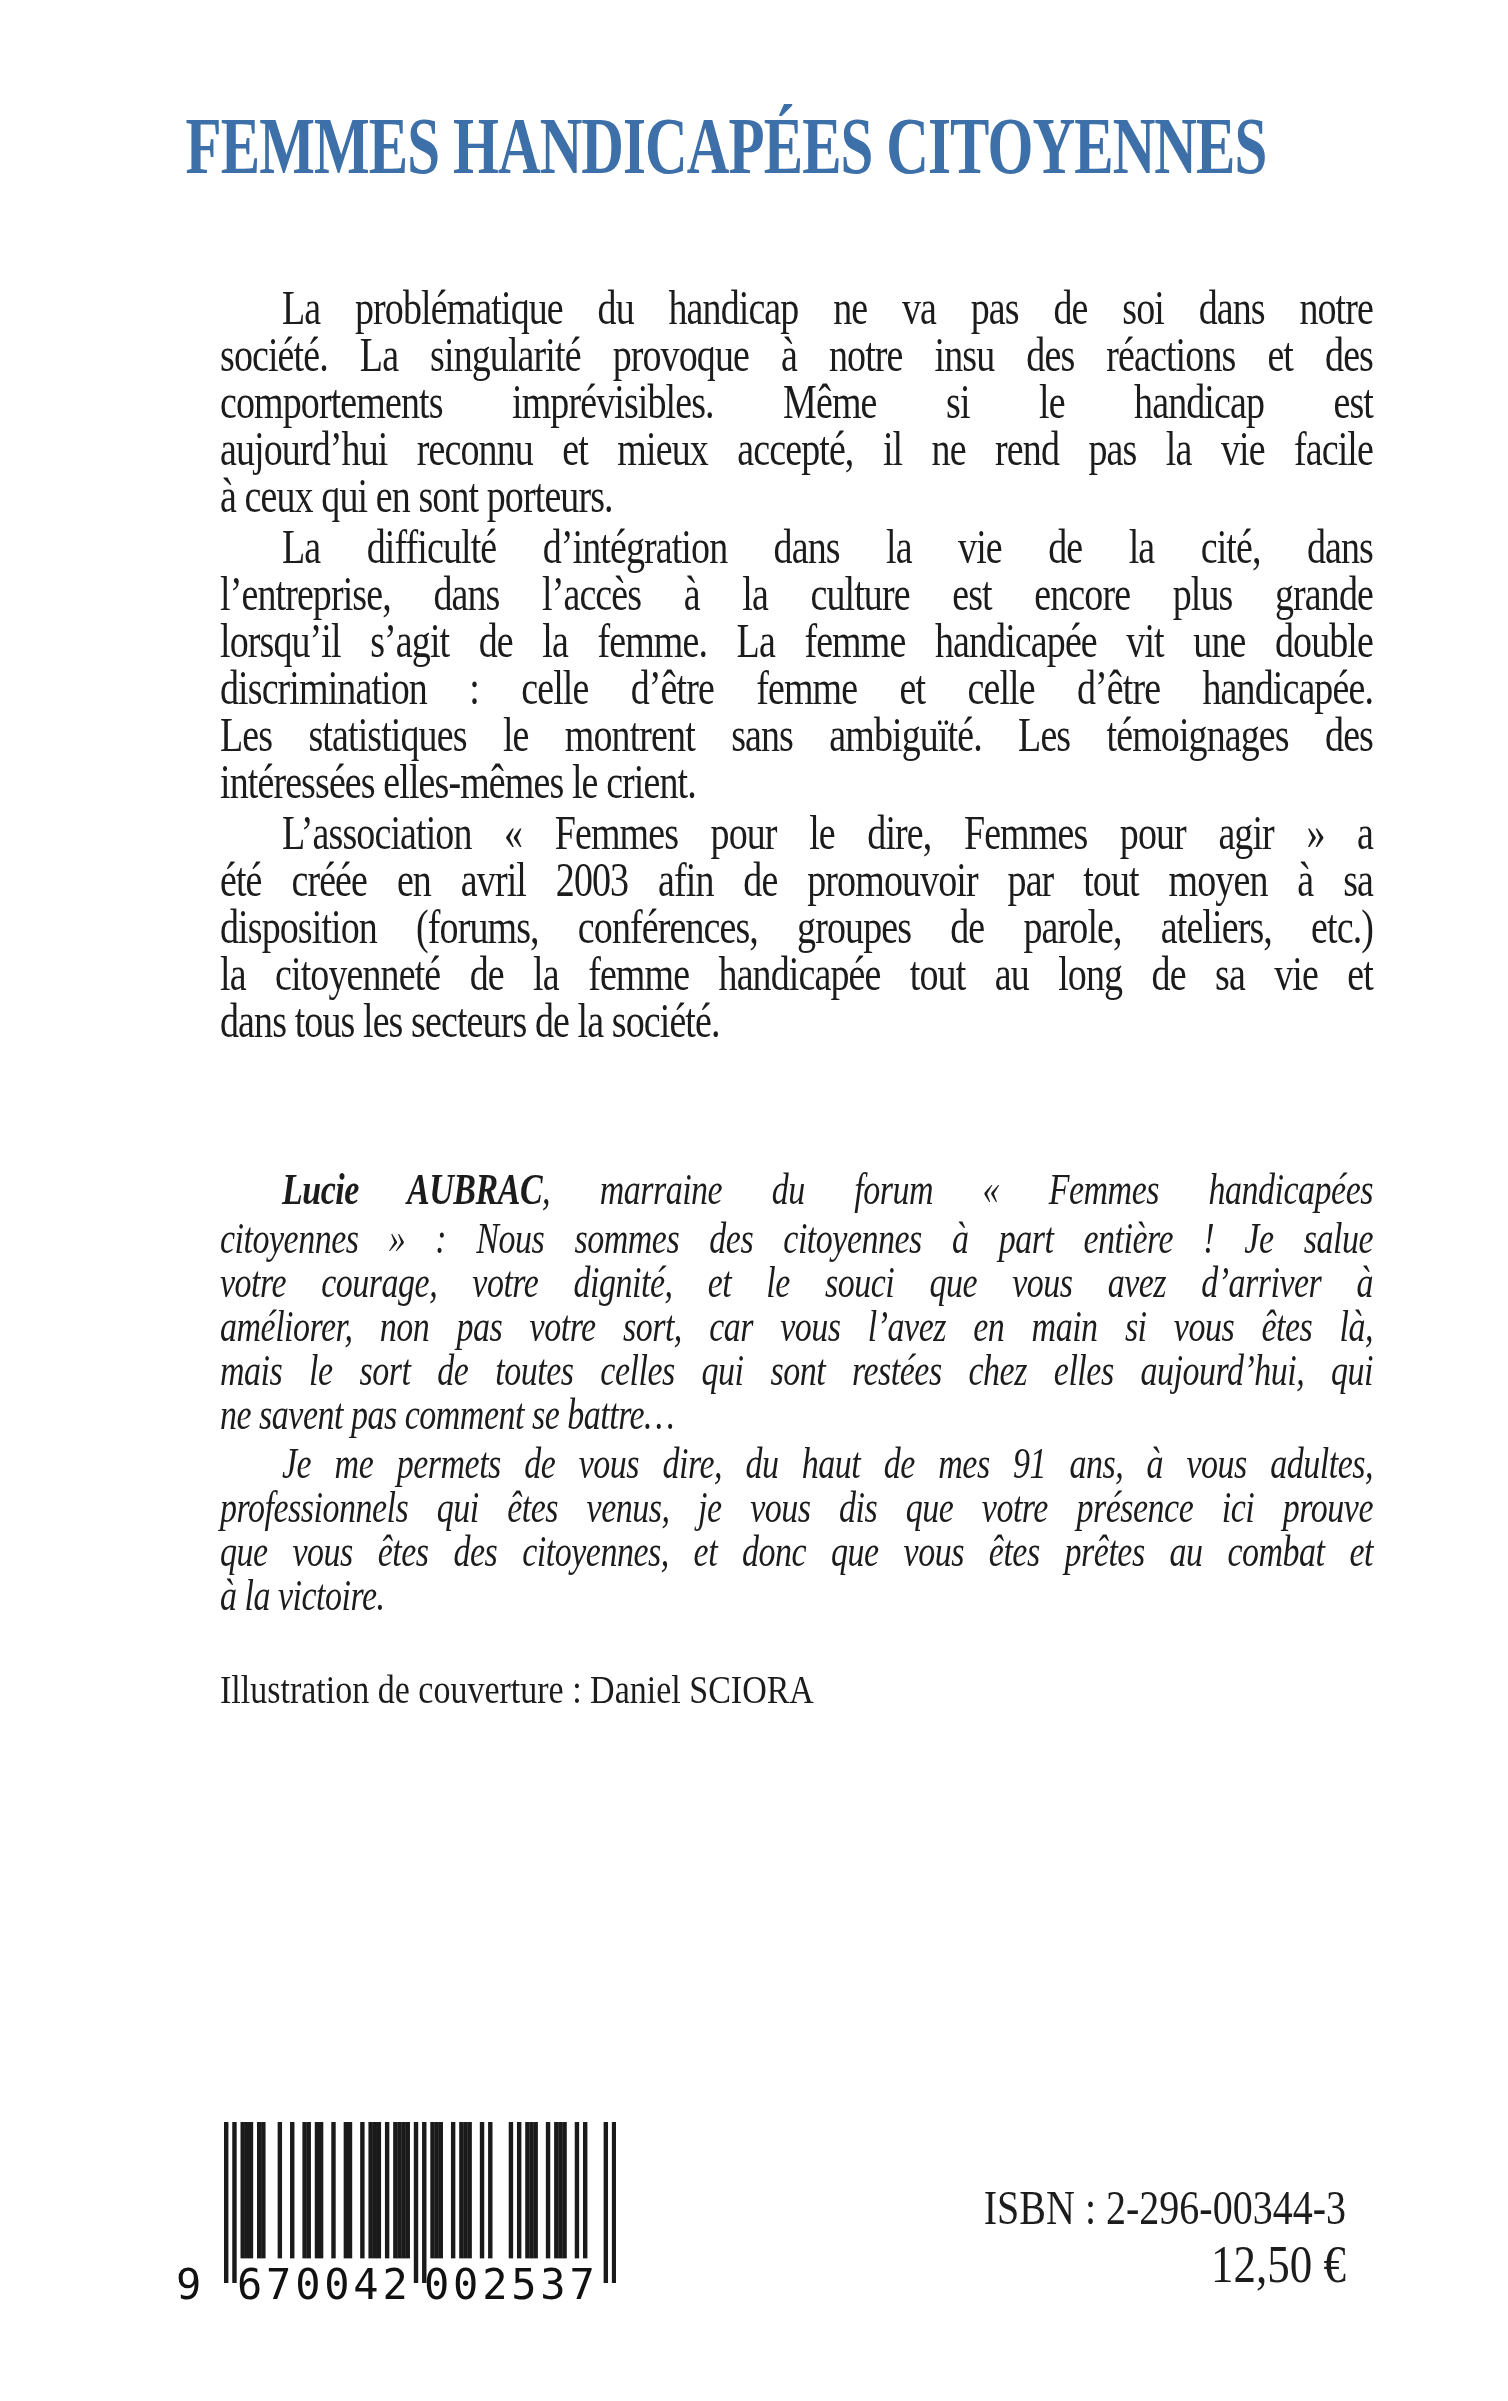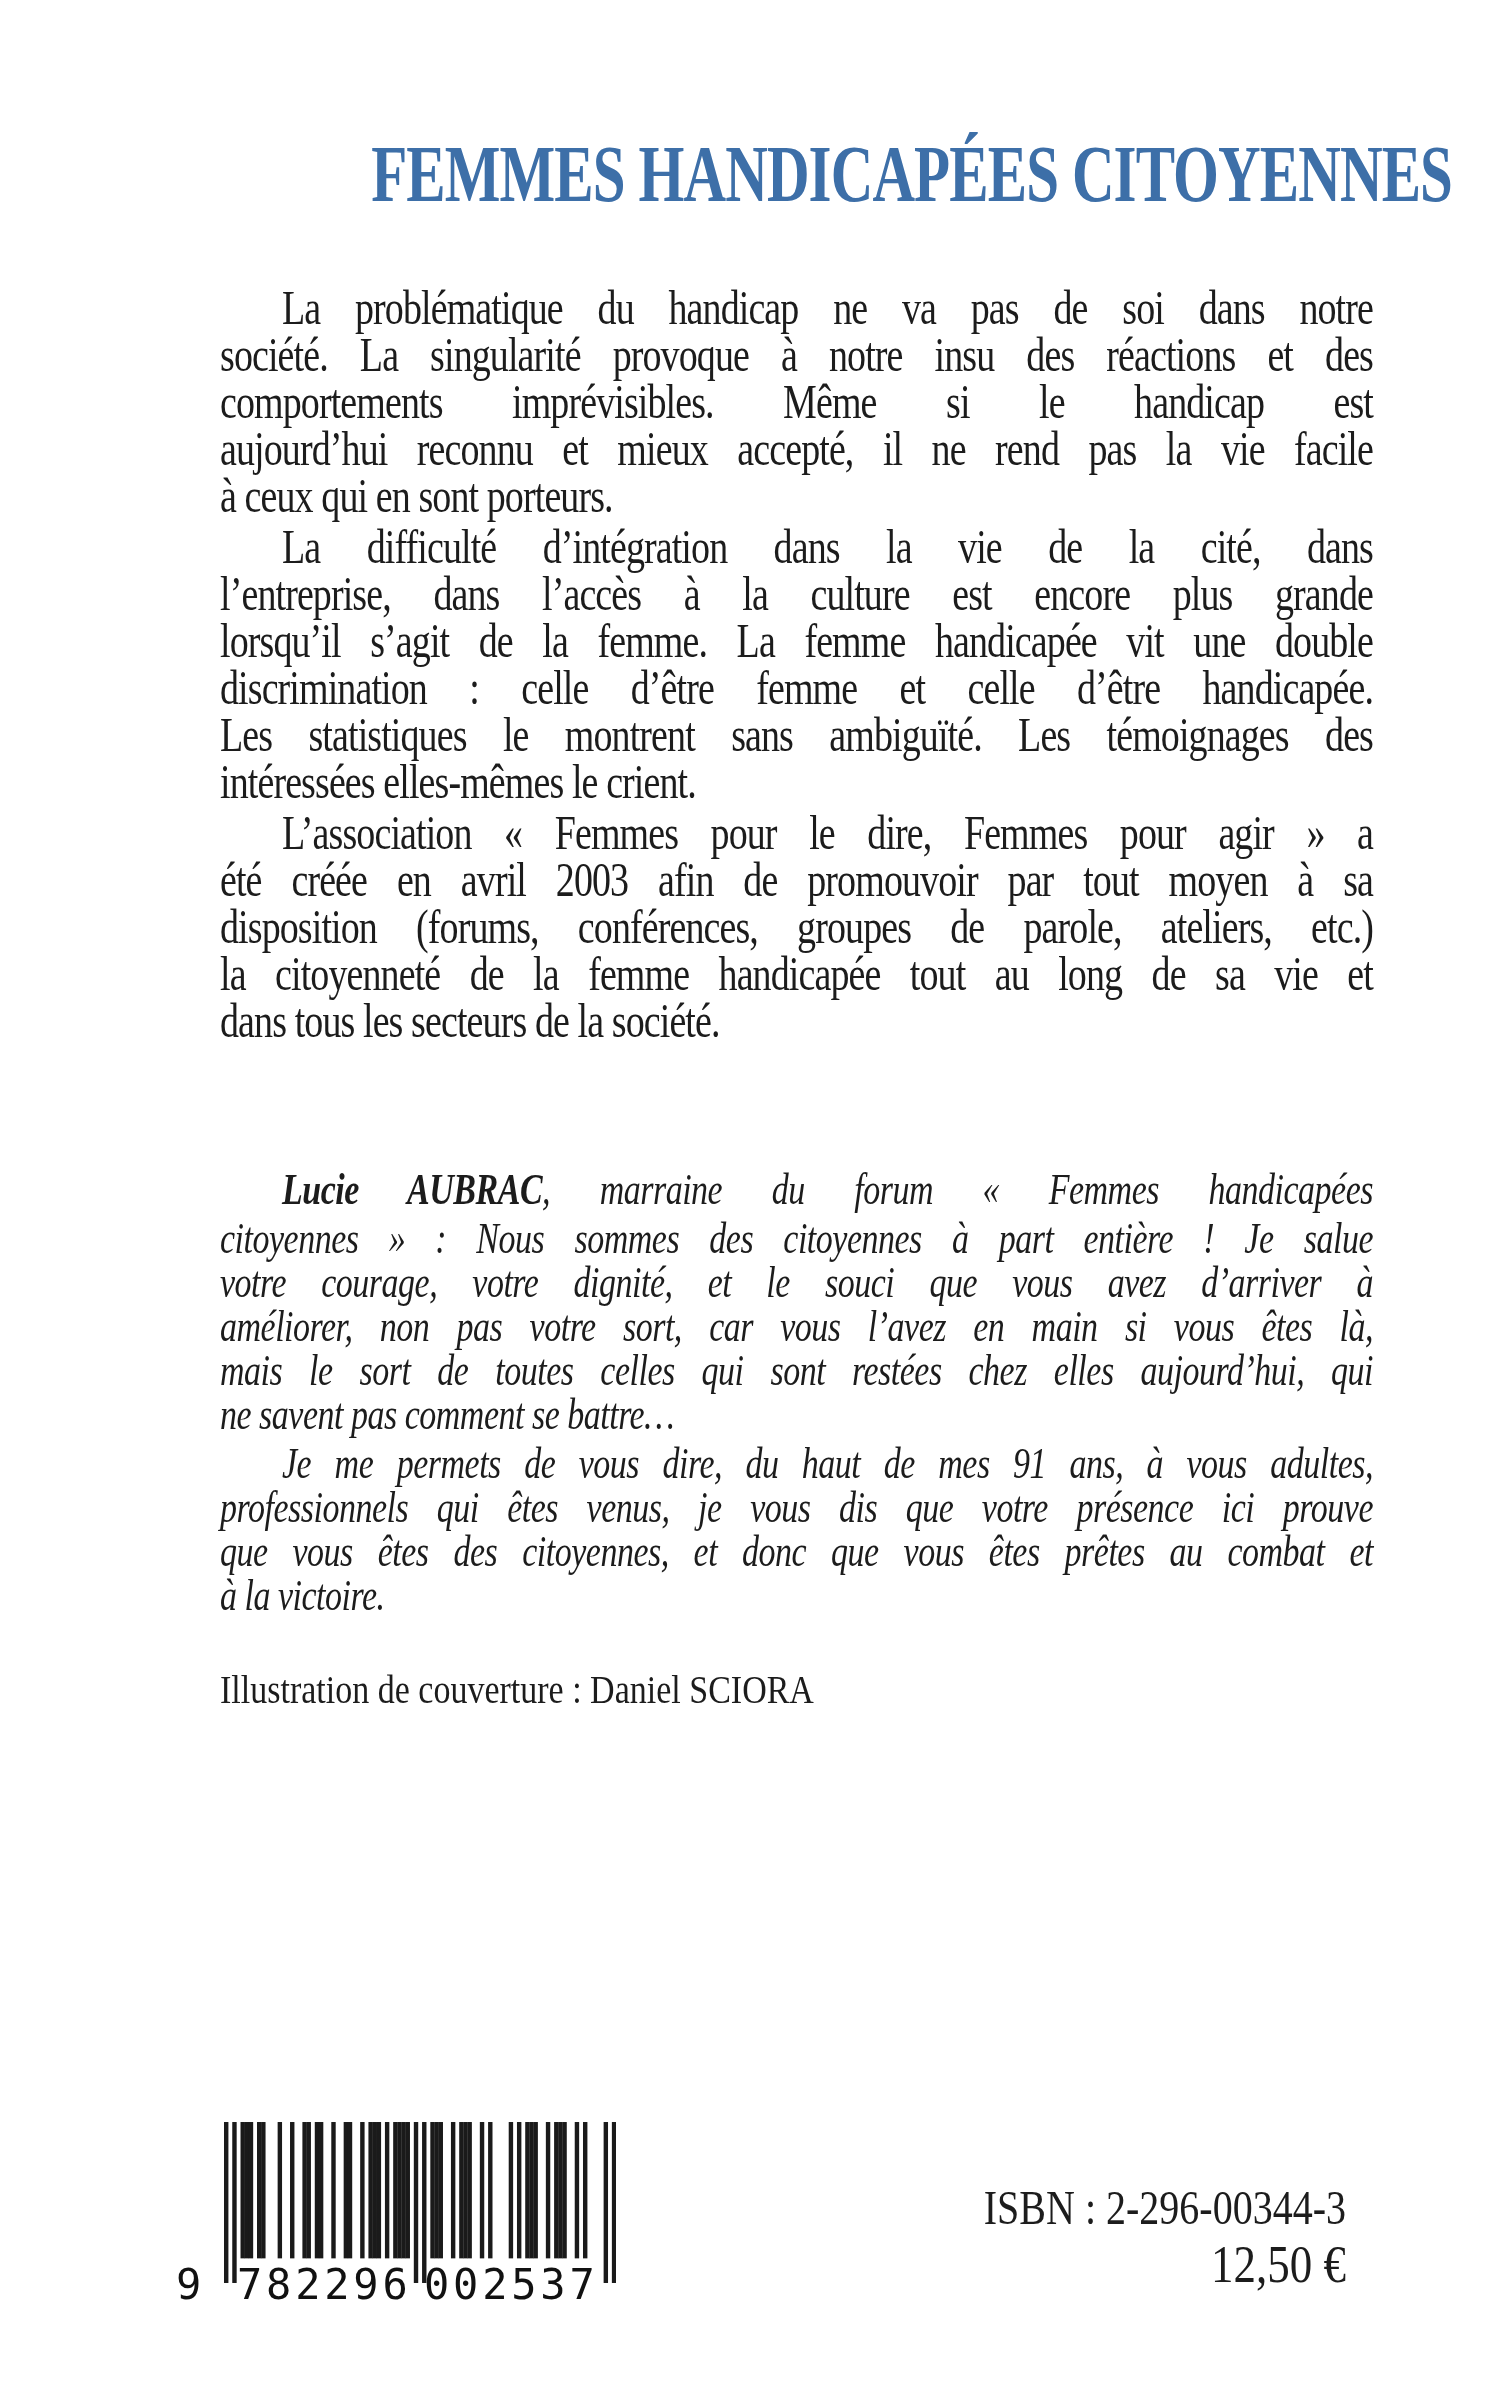--- a/index.html
+++ b/index.html
@@ -6,22 +6,22 @@
   body {
     width: 1508px; height: 2402px;
     position: relative;
     background: #ffffff;
     font-family: "Liberation Serif", serif;
     color: #1c1c1c;
   }
 
   
   .title-wrap {
-    position: absolute; top: 140px; left: 0; width: 1452px;
-    text-align: right;
+    position: absolute; top: 112px; left: 0; width: 1452px;
+    text-align: center;
   }
   .title {
     display: inline-block;
     font-weight: bold;
     font-size: 59px;
     letter-spacing: -0.9px;
     white-space: nowrap;
     transform: scaleY(1.35);
     transform-origin: center;
   }
@@ -174,19 +174,19 @@
       <rect x="339.92" y="0" width="4.66" height="144"></rect>
       <rect x="348.63" y="0" width="4.66" height="144"></rect>
       <rect x="352.99" y="0" width="4.66" height="144"></rect>
       <rect x="357.35" y="0" width="4.66" height="144"></rect>
       <rect x="370.42" y="0" width="4.66" height="144"></rect>
       <rect x="379.14" y="0" width="4.66" height="144"></rect>
       <rect x="400.93" y="0" width="4.66" height="170"></rect>
       <rect x="409.64" y="0" width="4.66" height="170"></rect>
     </svg>
   <div class="digit d9">9</div>
-  <div class="digit dleft">782296</div>
+  <div class="digit dleft">670042</div>
   <div class="digit dright">002537</div>
 </div>
 
 <div class="isbn">ISBN : 2-296-00344-3</div>
 <div class="price">12,50 €</div>
 
 
 </body></html>

